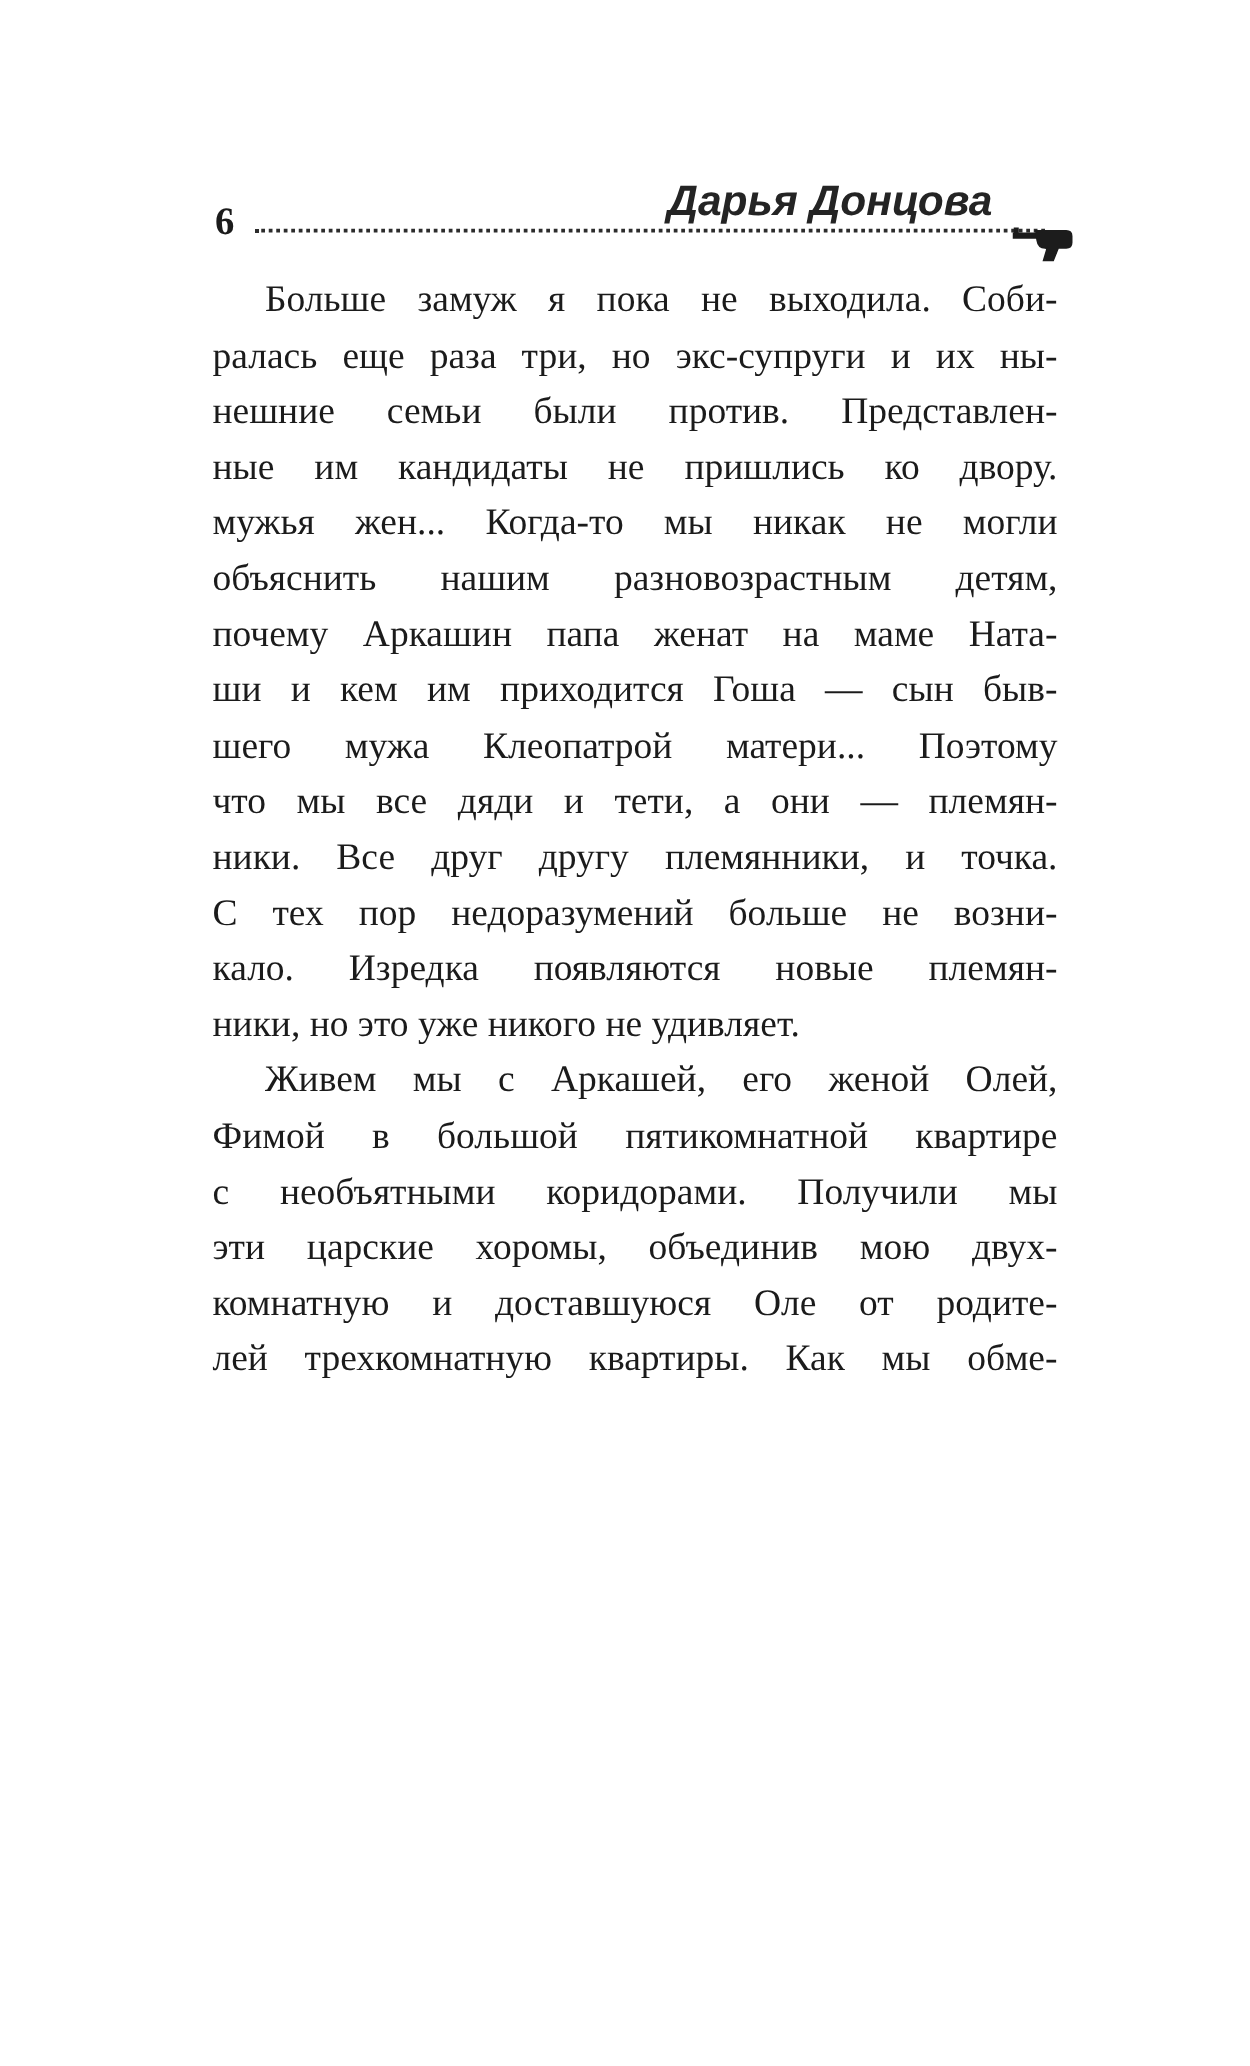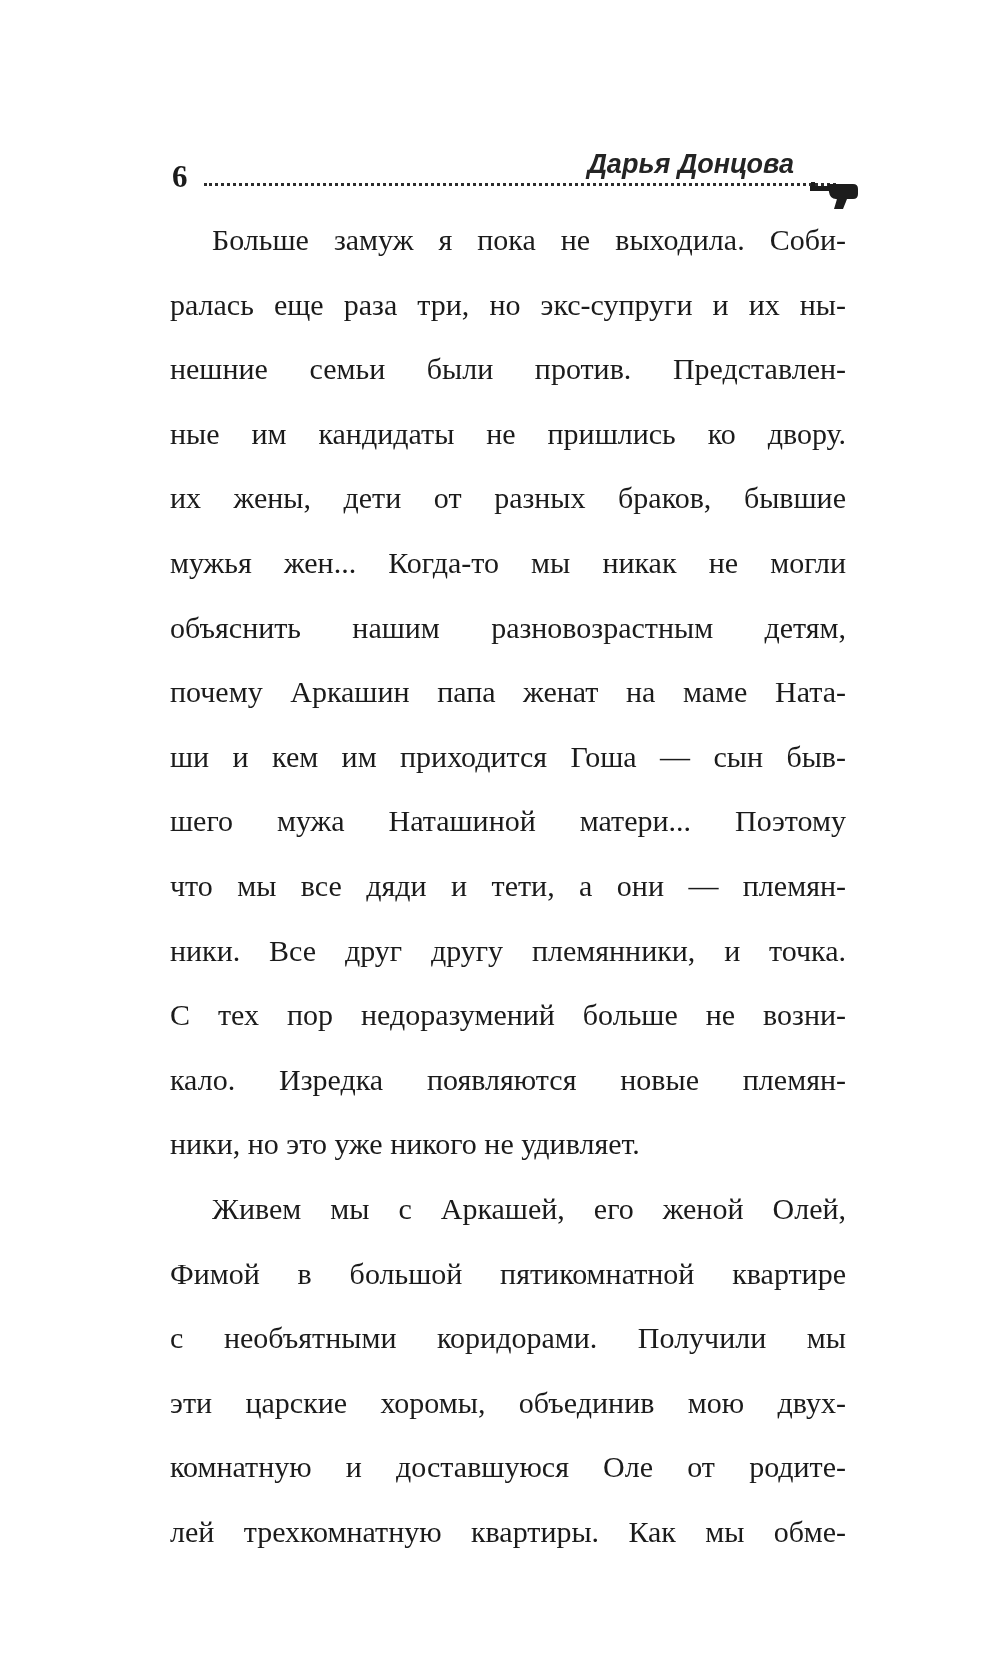--- a/index.html
+++ b/index.html
@@ -37,21 +37,21 @@
     line-height: 1;
     color: #1b1b1b;
   }
   .running-head {
     position: absolute;
     right: 52px;
     bottom: 16px;
     font-family: "Liberation Sans", sans-serif;
     font-style: italic;
     font-weight: 600;
-    font-size: 27px;
+    font-size: 34px;
     line-height: 1;
     color: #242424;
   }
   .leader {
     position: absolute;
     left: 34px;
     right: 10px;
     bottom: 8px;
     height: 0;
     border-bottom: 3px dotted #2c2c2c;
@@ -68,21 +68,20 @@
     margin-top: 22px;
     font-size: 30px;
     line-height: 44.6px;
   }
   .line {
     text-align: justify;
     text-align-last: justify;
     white-space: normal;
     height: 44.6px;
     overflow: visible;
-    margin-top: 20px;
   }
   .line.indent {
     padding-left: 42px;
   }
   .line.para-end {
     text-align-last: left;
     font-family: Liberation Serif, serif;
   }
 </style>
 </head>
@@ -101,26 +100,25 @@
         <path d="M26 8 h17 q5 0 5 5 v5 q0 5 -5 5 h-6 l-4 10 h-9 l3 -10 h-1 q-6 0 -7 -7 l-1 -8 z" fill="#1c1c1c"></path>
         <path d="M27 22 q3 5 8 4" stroke="#1c1c1c" stroke-width="2" fill="none"></path>
       </svg>
     </div>
 
     <div class="bodytext">
       <div class="line indent">Больше замуж я пока не выходила. Соби-</div>
       <div class="line">ралась еще раза три, но экс-супруги и их ны-</div>
       <div class="line">нешние семьи были против. Представлен-</div>
       <div class="line">ные им кандидаты не пришлись ко двору.</div>
-      <div class="line">их жены, дети от разных браков, бывшие</div>
       <div class="line">мужья жен... Когда-то мы никак не могли</div>
       <div class="line">объяснить нашим разновозрастным детям,</div>
       <div class="line">почему Аркашин папа женат на маме Ната-</div>
       <div class="line">ши и кем им приходится Гоша — сын быв-</div>
-      <div class="line">шего мужа Наташиной матери... Поэтому</div>
+      <div class="line">шего мужа Клеопатрой матери... Поэтому</div>
       <div class="line">что мы все дяди и тети, а они — племян-</div>
       <div class="line">ники. Все друг другу племянники, и точка.</div>
       <div class="line">С тех пор недоразумений больше не возни-</div>
       <div class="line">кало. Изредка появляются новые племян-</div>
       <div class="line para-end">ники, но это уже никого не удивляет.</div>
 
       <div class="line indent">Живем мы с Аркашей, его женой Олей,</div>
       <div class="line">Фимой в большой пятикомнатной квартире</div>
       <div class="line">с необъятными коридорами. Получили мы</div>
       <div class="line">эти царские хоромы, объединив мою двух-</div>

